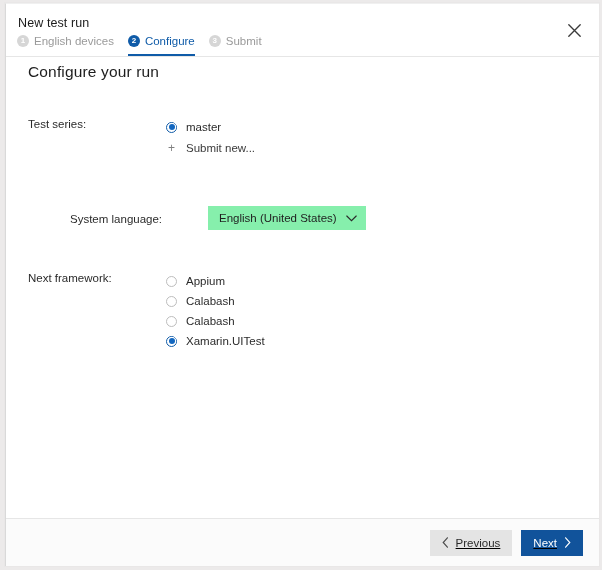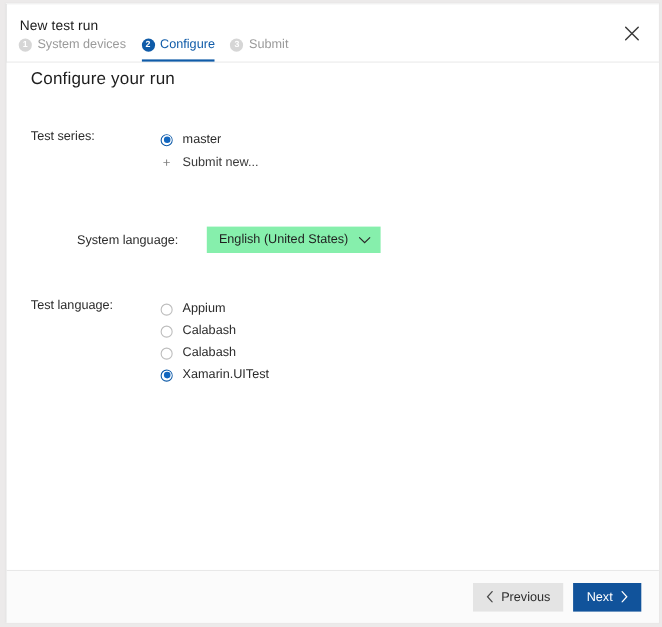--- a/index.html
+++ b/index.html
@@ -27,20 +27,21 @@
     top: 3px;
     width: 594px;
     height: 563px;
     background: #ffffff;
     box-sizing: border-box;
     border-left: 1px solid #d9d9d9;
     border-top: 1px solid #f0f0f0;
     box-shadow: 0 0 0 1px rgba(0,0,0,0.012);
     display: flex;
     flex-direction: column;
+    text-decoration: underline;
   }
 
   
   .header {
     position: relative;
     height: 53px;
     flex: 0 0 auto;
     border-bottom: 1px solid #e6e6e6;
     box-sizing: border-box;
   }
@@ -145,20 +146,21 @@
     left: 0;
     top: 60px;
     right: 0;
   }
 
   .form-row {
     position: relative;
     display: flex;
     align-items: flex-start;
     margin-bottom: 0;
+    gap: 20px;
   }
 
   .form-label {
     width: 140px;
     padding-left: 22px;
     box-sizing: border-box;
     font-size: 11.5px;
     color: #2b2b2b;
     white-space: nowrap;
     padding-top: 1px;
@@ -283,21 +285,21 @@
 
 <div id="root">
   <div class="dialog">
 
     <div class="header">
       <div class="dialog-title">New test run</div>
 
       <div class="steps">
         <div class="step">
           <span class="step-badge">1</span>
-          <span class="step-label">System devices</span>
+          <span class="step-label">English devices</span>
 
         </div>
         <div class="step active">
           <span class="step-badge">2</span>
           <span class="step-label">Configure</span>
           <span class="step-underline"></span>
         </div>
         <div class="step">
           <span class="step-badge">3</span>
           <span class="step-label">Submit</span>
@@ -337,21 +339,21 @@
             <button class="dropdown">
               <span class="dropdown-value">English (United States)</span>
               <svg class="chev" width="11" height="7" viewBox="0 0 11 7">
                 <path d="M0.8 1 L5.5 5.6 L10.2 1" stroke="#2a2a2a" stroke-width="1.15" fill="none" stroke-linecap="round"></path>
               </svg>
             </button>
           </div>
         </div>
 
         <div class="form-row">
-          <div class="form-label">Test language:</div>
+          <div class="form-label">Next framework:</div>
           <div class="form-control">
             <label class="radio-opt">
               <span class="radio"></span>
               <span class="radio-text">Appium</span>
             </label>
             <label class="radio-opt">
               <span class="radio"></span>
               <span class="radio-text">Calabash</span>
             </label>
             <label class="radio-opt">

